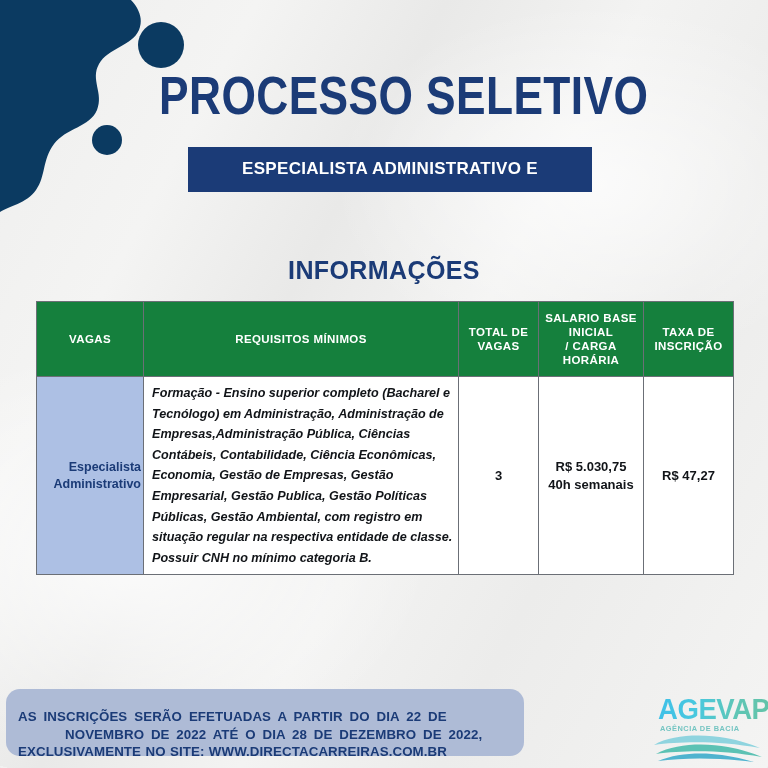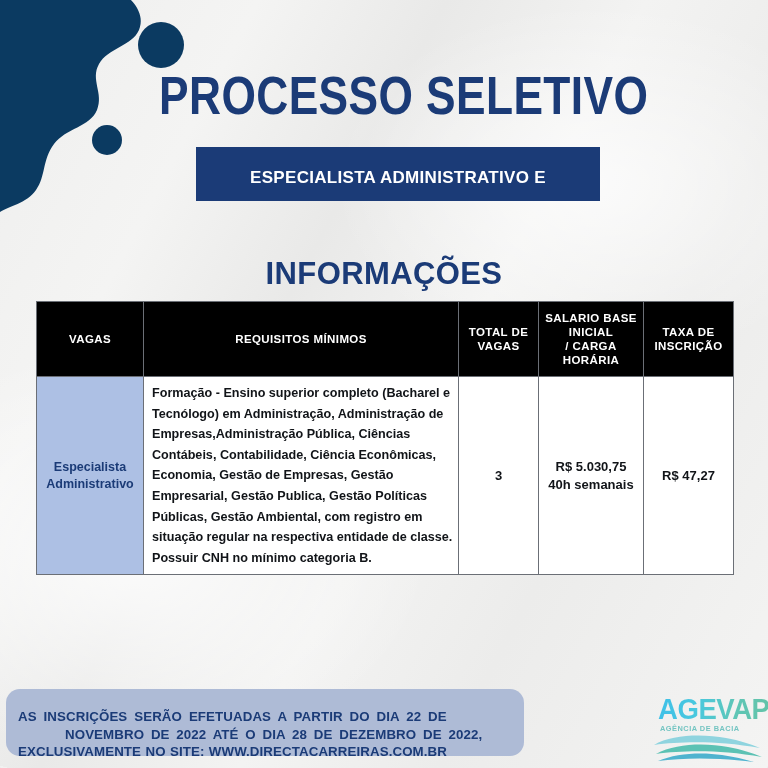--- a/index.html
+++ b/index.html
@@ -68,61 +68,61 @@
     font-weight: 700;
     letter-spacing: 0.5px;
     transform: scaleX(0.82);
     transform-origin: center top;
     white-space: nowrap;
   }
 
   .subtitle-box {
     position: absolute;
     top: 147px;
-    left: 196px;
+    left: 188px;
     width: 404px;
-    padding: 18px 0 11px 0;
+    padding: 9px 0 11px 0;
     background: #1b3b77;
     color: #ffffff;
     text-align: center;
     font-size: 17px;
     line-height: 25px;
     font-weight: 700;
     letter-spacing: .3px;
   }
 
   .section-title {
     position: absolute;
     top: 256px;
     left: 0;
     width: 768px;
     text-align: center;
     color: #1b3b77;
-    font-size: 31px;
+    font-size: 25px;
     font-weight: 700;
     letter-spacing: .4px;
   }
 
   
   .info-table {
     position: absolute;
     top: 301px;
     left: 36px;
     width: 697px;
     border-collapse: collapse;
     table-layout: fixed;
     background: #ffffff;
   }
   .info-table td, .info-table th {
     border: 1px solid #6b6f76;
     vertical-align: middle;
     padding: 0;
   }
   .info-table thead th {
-    background: #000000;
+    background: #15803d;
     color: #ffffff;
     font-size: 11.5px;
     line-height: 14px;
     font-weight: 700;
     letter-spacing: .4px;
     text-align: center;
     padding: 6px 3px;
     height: 62px;
   }
   .col-cargo { width: 107px; }
@@ -130,30 +130,31 @@
   .col-vagas { width: 80px; }
   .col-sal   { width: 105px; }
   .col-taxa  { width: 90px; }
 
   td.cargo-cell {
     background: #adc0e4;
     color: #1b3b77;
     font-size: 12.5px;
     line-height: 17px;
     font-weight: 700;
-    text-align: center;
+    text-align: right;
     padding: 4px 2px;
   }
   td.req-cell {
     color: #111418;
     font-size: 12.6px;
     line-height: 20.6px;
     font-weight: 700;
     text-align: left;
     padding: 6px 4px 6px 8px;
+    font-style: italic;
   }
   td.num-cell {
     color: #111418;
     font-size: 13px;
     line-height: 18px;
     font-weight: 700;
     text-align: center;
     padding: 4px 2px;
   }
   .sal-line { display: block; }

